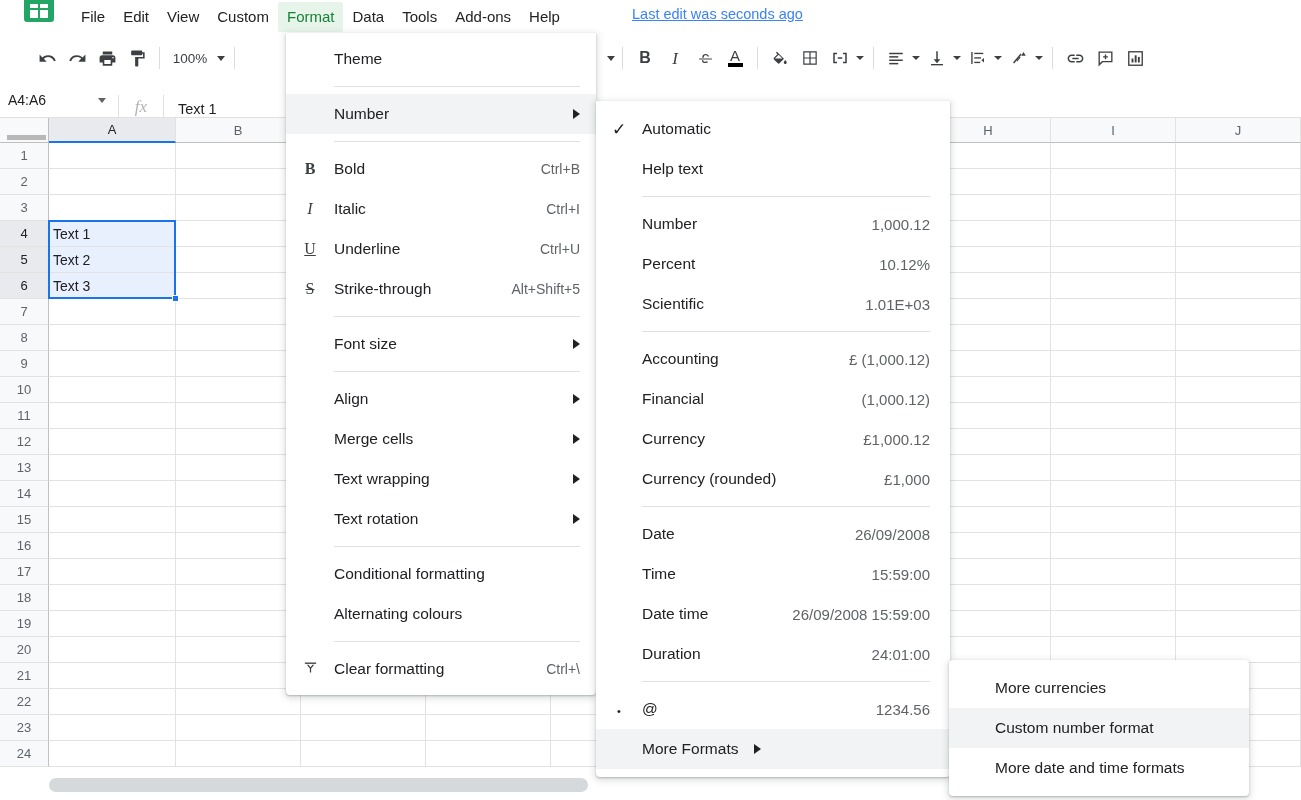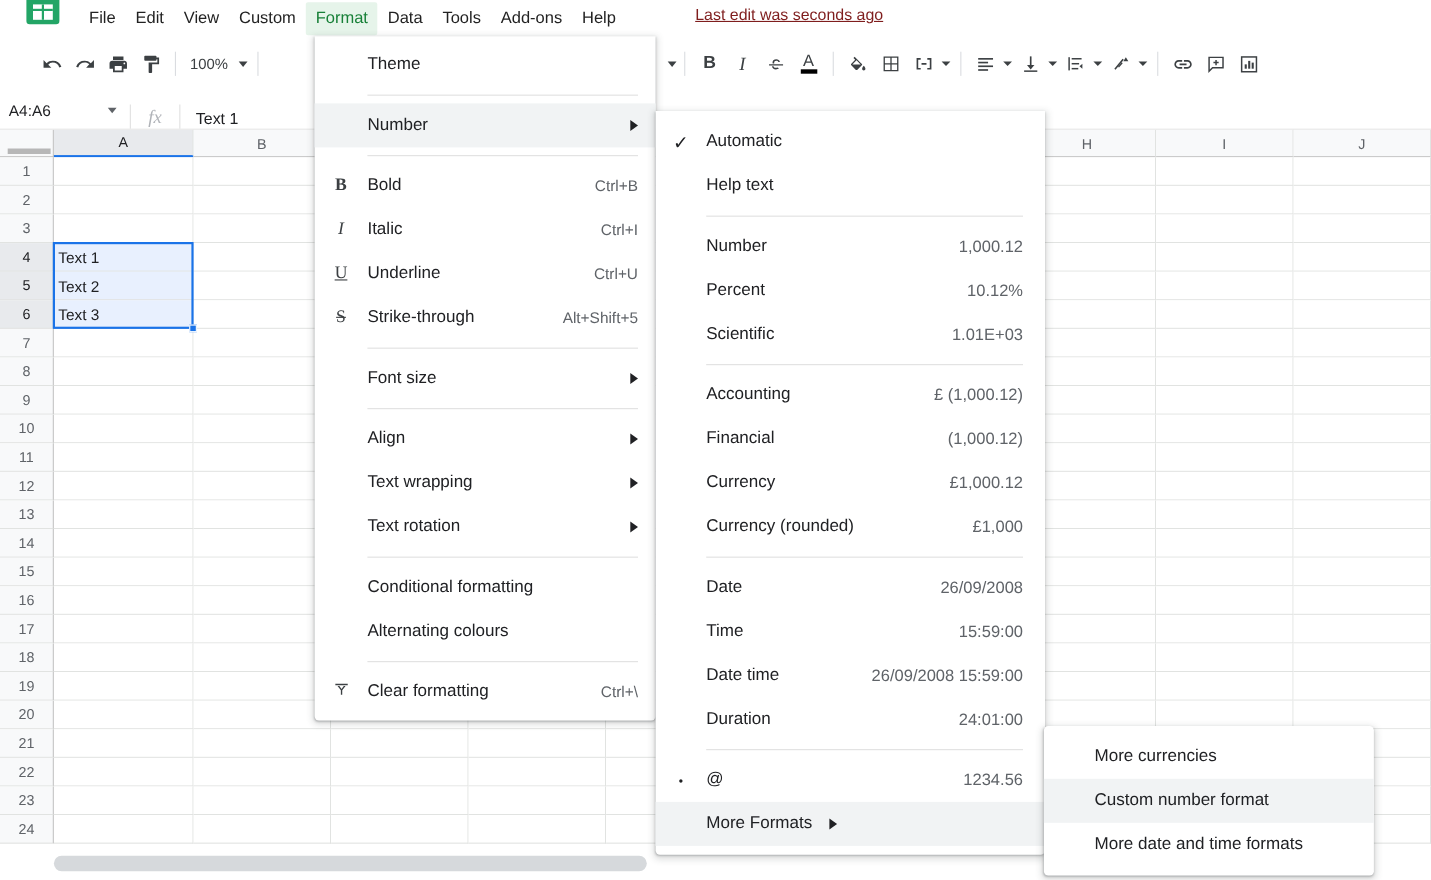--- a/index.html
+++ b/index.html
@@ -38,21 +38,21 @@
     width: 1.8px; height: 14px; background: #23a566;
   }
   .menu-items { position: absolute; left: 72px; top: 0; height: 33px; display: flex; align-items: center; }
   .menu-item {
     font-size: 15px; color: #222222; padding: 5px 9px;
     line-height: 20px; cursor: default; border-radius: 2px; white-space: nowrap; text-align: center;
   }
   .menu-item.active { background: #e6f4ea; color: #188038; }
   .lastedit {
     position: absolute; left: 632px; top: 6px;
-    font-size: 14.5px; color: #7f1d1d; text-decoration: underline; cursor: pointer;
+    font-size: 14.5px; color: #3b82f6; text-decoration: underline; cursor: pointer;
     white-space: nowrap;
   }
 
   
   .toolbar {
     position: absolute; top: 33px; left: 0; width: 1301px; height: 50px;
     background: #ffffff; display: flex; align-items: center;
   }
   .tb { display: flex; align-items: center; height: 100%; }
   .tbtn {
@@ -756,20 +756,25 @@
         <span class="marrow"></span>
       </div>
       <div class="mdiv"></div>
       <div class="mrow">
         <span class="micon"></span>
         <span class="mlabel">Align</span>
         <span class="marrow"></span>
       </div>
       <div class="mrow">
         <span class="micon"></span>
+        <span class="mlabel">Merge cells</span>
+        <span class="marrow"></span>
+      </div>
+      <div class="mrow">
+        <span class="micon"></span>
         <span class="mlabel">Text wrapping</span>
         <span class="marrow"></span>
       </div>
       <div class="mrow">
         <span class="micon"></span>
         <span class="mlabel">Text rotation</span>
         <span class="marrow"></span>
       </div>
       <div class="mdiv"></div>
       <div class="mrow">

